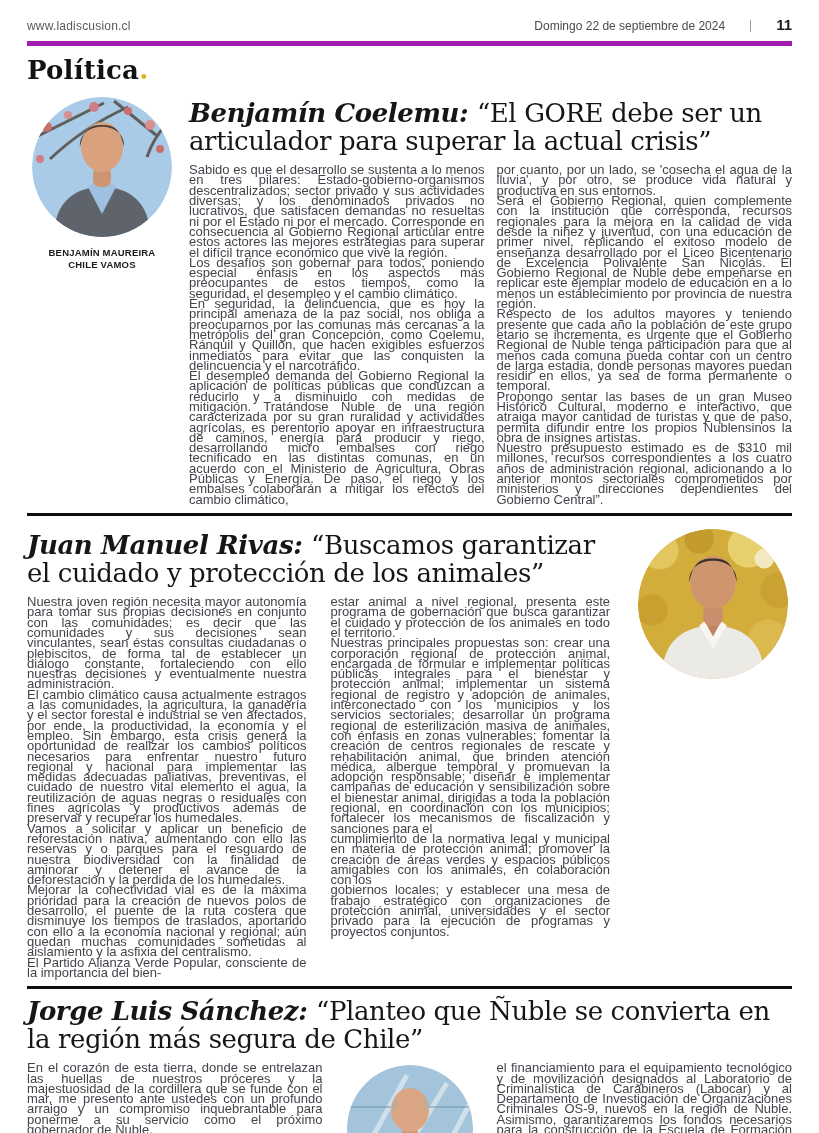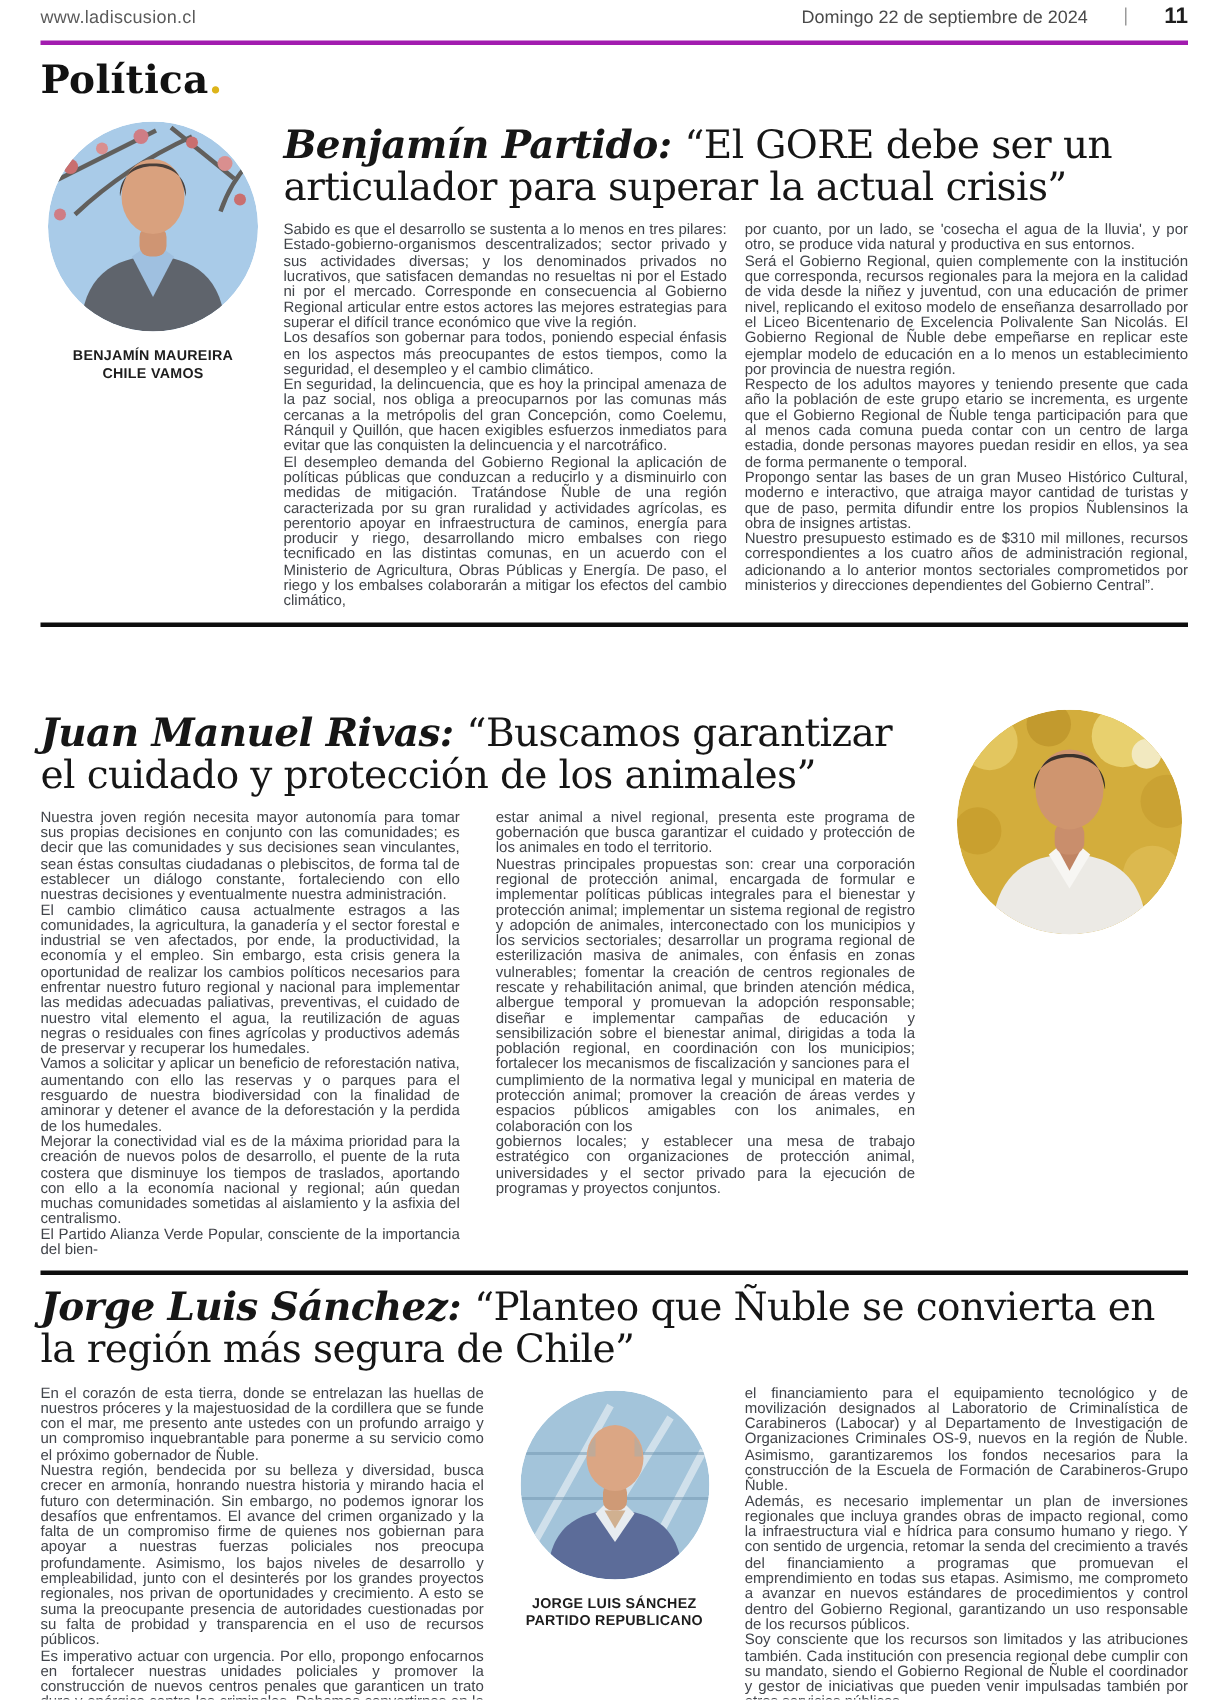--- a/index.html
+++ b/index.html
@@ -5,21 +5,21 @@
   html,body{margin:0;padding:0;}
   body{
     width:819px;height:1133px;overflow:hidden;background:#ffffff;
     font-family:"Liberation Sans",sans-serif;color:#41444a;
   }
   .page{box-sizing:border-box;width:819px;padding:0 27px;}
 
   
   .header-row{
     display:flex;justify-content:space-between;align-items:baseline;
-    padding-top:2px;padding-bottom:8px;border-bottom:3px solid #a21caf;
+    padding-top:16px;padding-bottom:8px;border-bottom:5px solid #a21caf;
   }
   .site{font-size:12px;color:#5a5a5a;letter-spacing:.2px;}
   .header-right{display:flex;align-items:baseline;gap:25px;}
   .date{font-size:12px;color:#4a4a4a;}
   .vsep{display:inline-block;width:0;height:12px;border-left:1px solid #9a9a9a;transform:translateY(2px);}
   .pageno{font-size:15px;font-weight:bold;color:#1d1d1d;}
 
   .section-title{
     margin:9px 0 2px;font-family:"DejaVu Serif","Liberation Serif",serif;
     font-weight:bold;font-size:26px;color:#121212;letter-spacing:.2px;
@@ -27,37 +27,37 @@
   .section-dot{color:#ddb41a;}
 
   
   .rule{border:0;height:3px;background:#0e0e0e;margin:8px 0 0 0;}
   .headline{
     margin:6px 0 10px;font-family:"DejaVu Serif","Liberation Serif",serif;
     font-weight:400;font-size:26px;line-height:1.08;color:#161616;letter-spacing:-.4px;
   }
   .hl-name{font-weight:bold;font-style:italic;}
   .body-col{
-    font-size:10px;line-height:10.3px;text-align:justify;white-space:pre-line;
+    font-size:13px;line-height:10.3px;text-align:justify;white-space:pre-line;
     color:#41444a;overflow-wrap:break-word;
   }
   .photo-block{text-align:center;}
   .photo-circle{display:inline-block;border-radius:50%;overflow:hidden;line-height:0;}
   .caption{margin-top:6px;font-size:9.5px;line-height:11.5px;color:#1c1c1c;}
   .cap-name{display:block;font-weight:bold;letter-spacing:.2px;}
   .cap-party{display:block;letter-spacing:.2px;font-weight:bold;}
 
   
   .art1{display:grid;grid-template-columns:150px 1fr 1fr;column-gap:12px;margin-top:8px;}
   .art1 .photo-block{grid-column:1;grid-row:1 / span 2;padding-top:4px;}
   .art1 .headline{grid-column:2 / 4;grid-row:1;}
   .art1 .colA{grid-column:2;grid-row:2;}
   .art1 .colB{grid-column:3;grid-row:2;}
 
-  .art2{display:grid;grid-template-columns:1fr 1fr 158px;column-gap:24px;padding-top:9px;margin-top:42px;}
+  .art2{display:grid;grid-template-columns:1fr 1fr 158px;column-gap:24px;padding-top:9px;}
   .art2 .headline{grid-column:1 / 3;grid-row:1;}
   .art2 .photo-block{grid-column:3;grid-row:1 / span 2;padding-top:4px;}
   .art2 .colA{grid-column:1;grid-row:2;}
   .art2 .colB{grid-column:2;grid-row:2;}
 
   .art3{display:grid;grid-template-columns:1fr 150px 1fr;column-gap:12px;padding-top:2px;}
   .art3 .headline{grid-column:1 / 4;grid-row:1;}
   .art3 .colA{grid-column:1;grid-row:2;}
   .art3 .photo-block{grid-column:2;grid-row:2;padding-top:2px;}
   .art3 .colB{grid-column:3;grid-row:2;}
@@ -103,21 +103,21 @@
             <ellipse cx="70" cy="50" rx="21" ry="25" fill="#d9a17e"></ellipse>
             <path d="M48,50 C46,23 94,23 92,50 C88,33 84,28 70,28 C56,28 52,33 48,50 Z" fill="#4a403a"></path>
           </g>
         </svg>
       </span>
       <div class="caption">
         <span class="cap-name">BENJAMÍN MAUREIRA</span>
         <span class="cap-party">CHILE VAMOS</span>
       </div>
     </div>
-    <h2 class="headline"><span class="hl-name">Benjamín Partido: </span><span class="hl-quote">“El GORE debe ser un articulador para superar la actual crisis”</span></h2>
+    <h2 class="headline"><span class="hl-name">Benjamín Coelemu: </span><span class="hl-quote">“El GORE debe ser un articulador para superar la actual crisis”</span></h2>
     <div class="body-col colA">Sabido es que el desarrollo se sustenta a lo menos en tres pilares: Estado-gobierno-organismos descentralizados; sector privado y sus actividades diversas; y los denominados privados no lucrativos, que satisfacen demandas no resueltas ni por el Estado ni por el mercado. Corresponde en consecuencia al Gobierno Regional articular entre estos actores las mejores estrategias para superar el difícil trance económico que vive la región.
 Los desafíos son gobernar para todos, poniendo especial énfasis en los aspectos más preocupantes de estos tiempos, como la seguridad, el desempleo y el cambio climático.
 En seguridad, la delincuencia, que es hoy la principal amenaza de la paz social, nos obliga a preocuparnos por las comunas más cercanas a la metrópolis del gran Concepción, como Coelemu, Ránquil y Quillón, que hacen exigibles esfuerzos inmediatos para evitar que las conquisten la delincuencia y el narcotráfico.
 El desempleo demanda del Gobierno Regional la aplicación de políticas públicas que conduzcan a reducirlo y a disminuirlo con medidas de mitigación. Tratándose Ñuble de una región caracterizada por su gran ruralidad y actividades agrícolas, es perentorio apoyar en infraestructura de caminos, energía para producir y riego, desarrollando micro embalses con riego tecnificado en las distintas comunas, en un acuerdo con el Ministerio de Agricultura, Obras Públicas y Energía. De paso, el riego y los embalses colaborarán a mitigar los efectos del cambio climático,</div>
     <div class="body-col colB">por cuanto, por un lado, se 'cosecha el agua de la lluvia', y por otro, se produce vida natural y productiva en sus entornos.
 Será el Gobierno Regional, quien complemente con la institución que corresponda, recursos regionales para la mejora en la calidad de vida desde la niñez y juventud, con una educación de primer nivel, replicando el exitoso modelo de enseñanza desarrollado por el Liceo Bicentenario de Excelencia Polivalente San Nicolás. El Gobierno Regional de Ñuble debe empeñarse en replicar este ejemplar modelo de educación en a lo menos un establecimiento por provincia de nuestra región.
 Respecto de los adultos mayores y teniendo presente que cada año la población de este grupo etario se incrementa, es urgente que el Gobierno Regional de Ñuble tenga participación para que al menos cada comuna pueda contar con un centro de larga estadia, donde personas mayores puedan residir en ellos, ya sea de forma permanente o temporal.
 Propongo sentar las bases de un gran Museo Histórico Cultural, moderno e interactivo, que atraiga mayor cantidad de turistas y que de paso, permita difundir entre los propios Ñublensinos la obra de insignes artistas.
 Nuestro presupuesto estimado es de $310 mil millones, recursos correspondientes a los cuatro años de administración regional, adicionando a lo anterior montos sectoriales comprometidos por ministerios y direcciones dependientes del Gobierno Central”.</div>
   </section>

